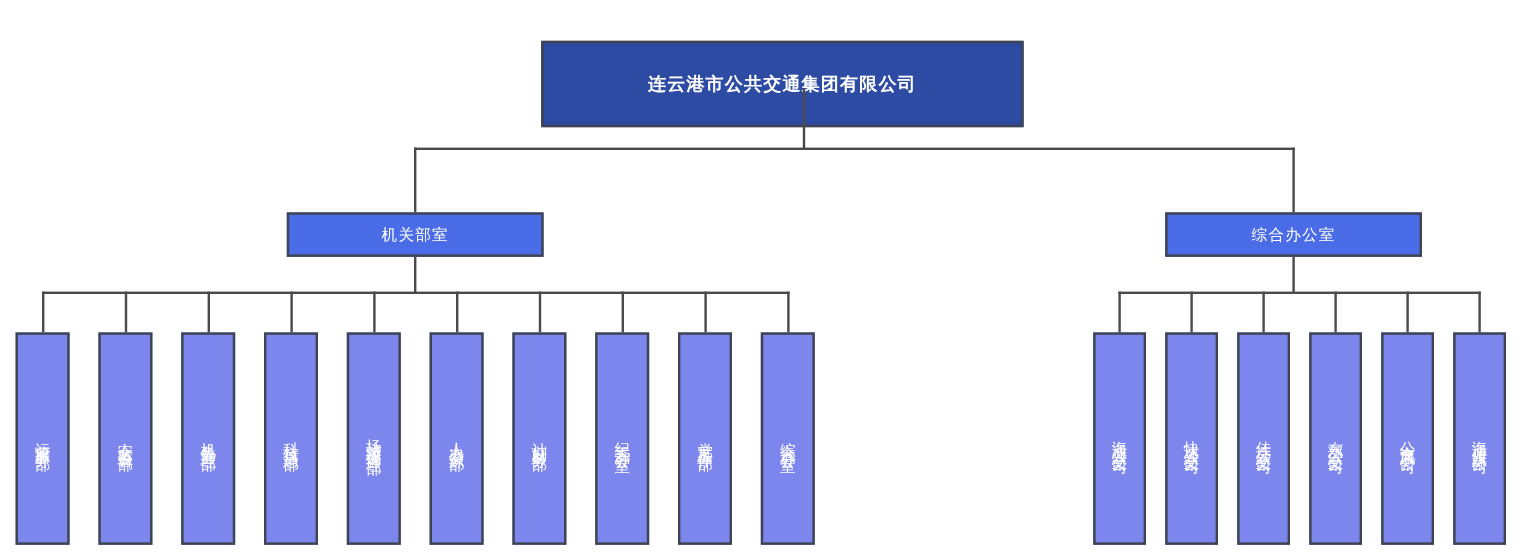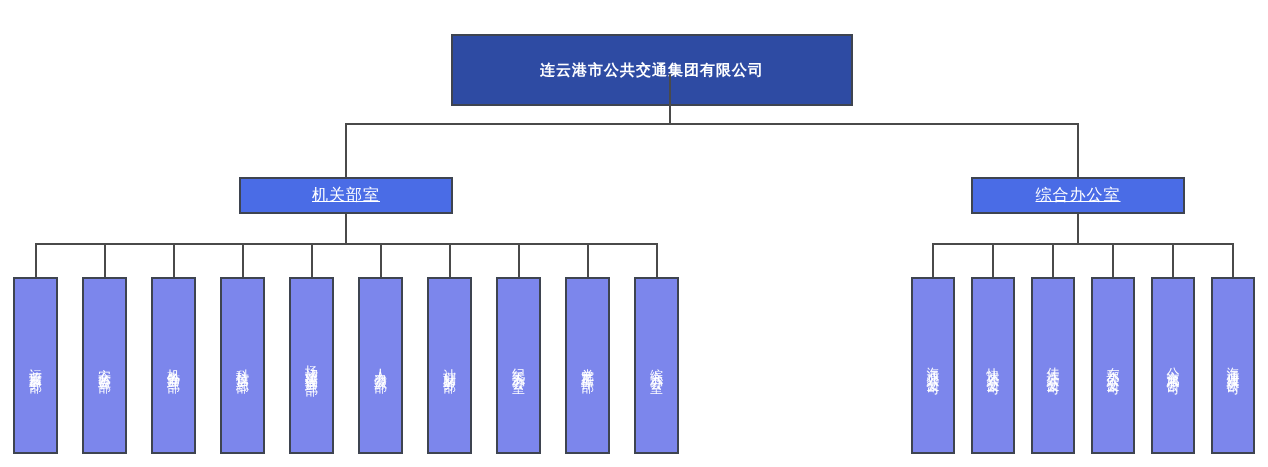--- a/index.html
+++ b/index.html
@@ -26,23 +26,22 @@
     text-align: center;
   }
   .root-box {
     background: var(--root_fill, #2e4ba3);
     font-size: 15px;
     font-weight: bold;
     letter-spacing: 1px;
   }
   .branch-box {
     background: var(--branch_fill, #4a6ce6);
-    font-size: 16px;
+    font-size: 13px;
     letter-spacing: 1px;
-    text-decoration: underline;
   }
   .leaf-box {
     background: var(--leaf_fill, #7c86ec);
     font-size: 13px;
   }
   .leaf-box .vtext {
     writing-mode: vertical-rl;
     text-orientation: upright;
     letter-spacing: 3px;
     line-height: 1;

